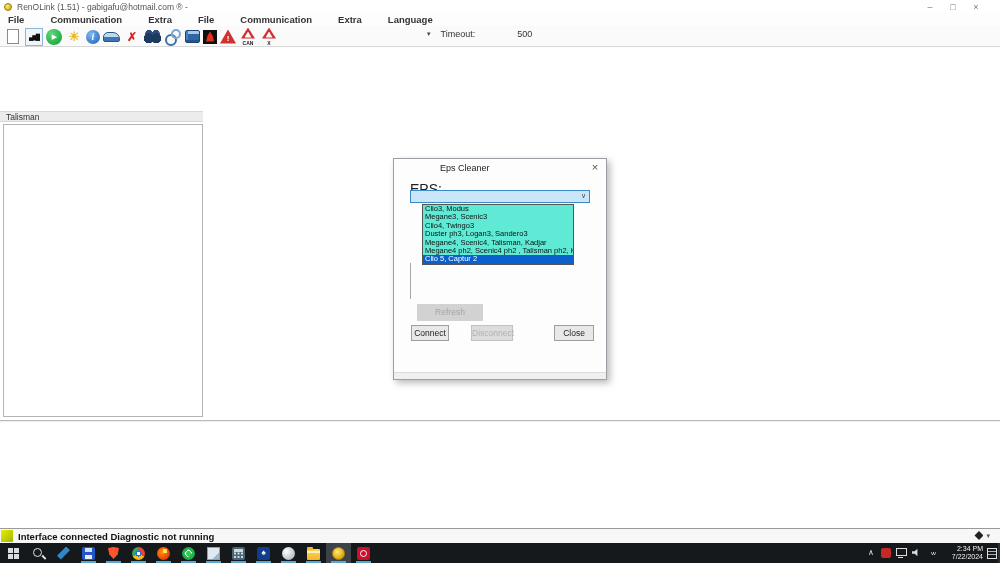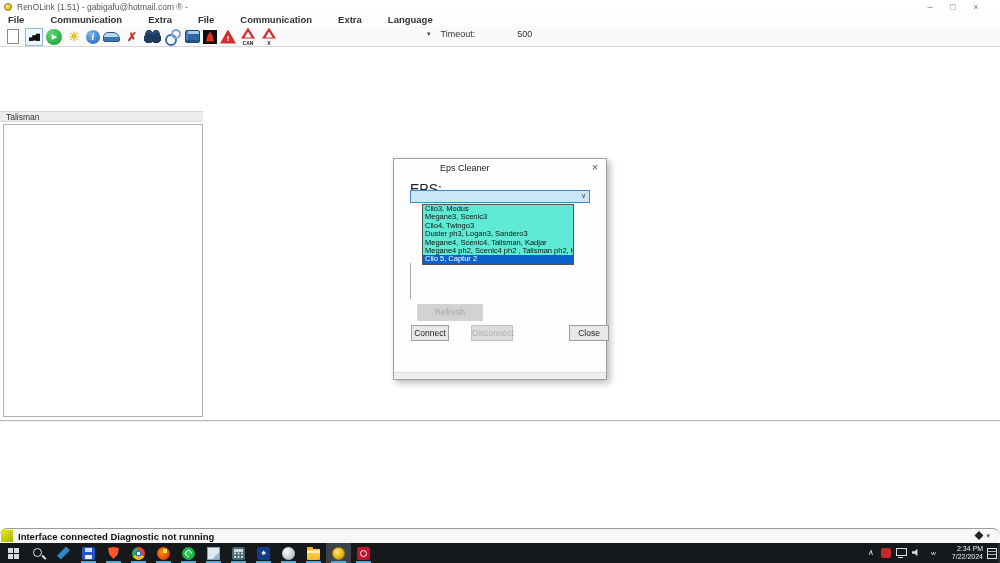--- a/index.html
+++ b/index.html
@@ -71,25 +71,25 @@
   .combo { position:absolute; left:16px; top:31px; width:180px; height:13px; background:#c9e7f8; border:1px solid #3c88c8; }
   .combo .chev { position:absolute; right:3px; top:1px; font-size:7px; color:#444; }
   .droplist { position:absolute; left:16px; top:45px; width:152px; background:#5eead4; border:1px solid #555; z-index:5;margin-left:12px; }
   .opt { height:8.4px; line-height:8.4px; font-size:7.5px; color:#111; padding-left:2px; white-space:nowrap; overflow:hidden; }
   .opt.sel { background:#0a61ce; color:#fff; }
   .refresh-btn { position:absolute; left:23px; top:101px; width:66px; height:17px; background:#d2d2d2; color:#a5a5a5; font-size:8.5px; text-align:center; line-height:17px; z-index:1;margin-top:44px; }
   .groupline { position:absolute; left:16px; top:104px; width:1px; height:36px; background:#a8a8a8; z-index:0; }
   .dlg-btn { position:absolute; top:166px; height:16px; background:#e8e8e8; border:1px solid #9e9e9e; font-size:8.5px; color:#222; text-align:center; line-height:14px; }
   .btn-connect { left:17px; width:38px; }
   .btn-disconnect { left:69px; width:42px; background:#dcdcdc; border-color:#c2c2c2; color:#b2b2b2;margin-left:8px; }
-  .btn-close { left:175px; width:40px; }
+  .btn-close { left:160px; width:40px; }
   .dlg-footer { position:absolute; left:0; bottom:0; width:100%; height:7px; background:#f0f0f0; border-top:1px solid #dcdcdc; }
 
   
-  .statusbar { position:absolute; left:0; top:528px; width:1000px; height:15px; background:#f7f7f7; border-top:1px solid #9a9a9a;border-radius:7px; }
+  .statusbar { position:absolute; left:0; top:528px; width:1000px; height:15px; background:#f7f7f7; border-top:1px solid #9a9a9a; }
   .status-led { position:absolute; left:1px; top:1px; width:12px; height:12px; background:linear-gradient(135deg, #ecec00, #9db800); }
   .status-text { position:absolute; left:18px; top:2px; font-size:9.5px; font-weight:600; color:#111; }
   .status-right { position:absolute; right:10px; top:2px; display:flex; align-items:center; gap:3px; }
   .plug-icon { width:9px; height:9px; background:#222; clip-path:polygon(50% 0, 100% 50%, 50% 100%, 0 50%); }
   .status-chev { font-size:7px; color:#555; }
 
   
   .taskbar { position:absolute; left:0; top:543px; width:1000px; height:20px; background:#15191c; display:flex; align-items:center; }
   .taskbar::after { content:""; position:absolute; right:0; top:0; width:2px; height:20px; background:#2a2f33; }
   .tkapps { display:flex; height:20px; padding-left:1px; }

